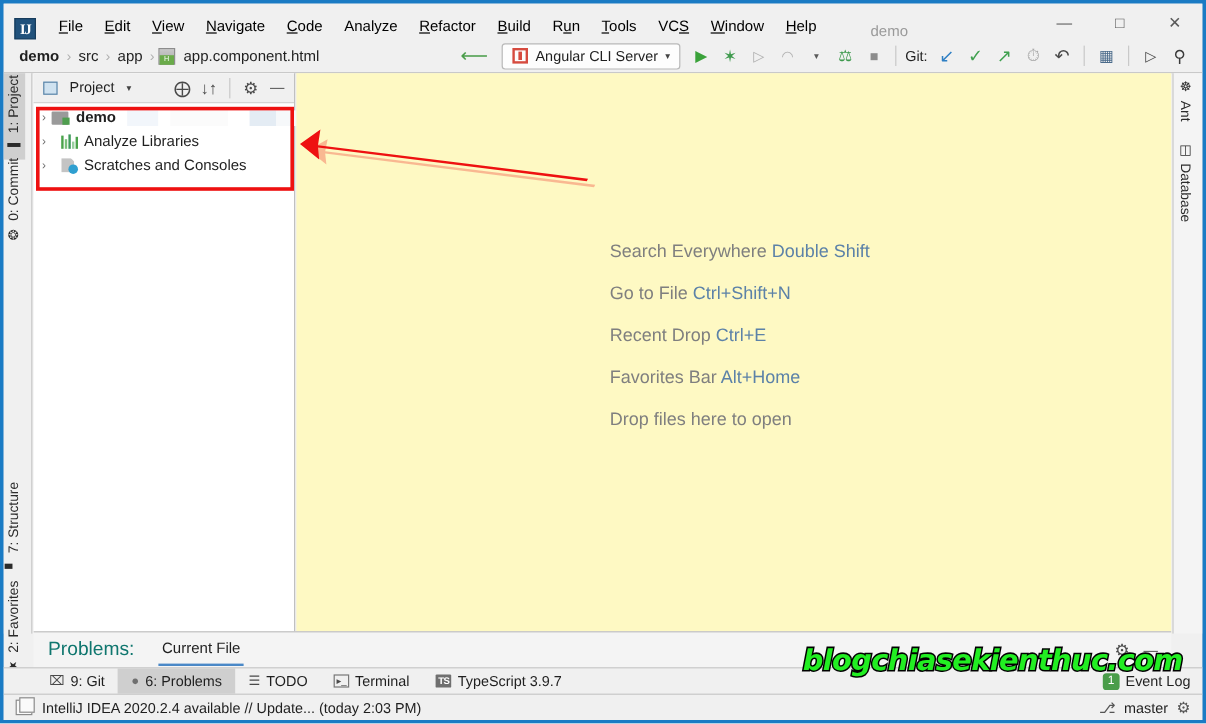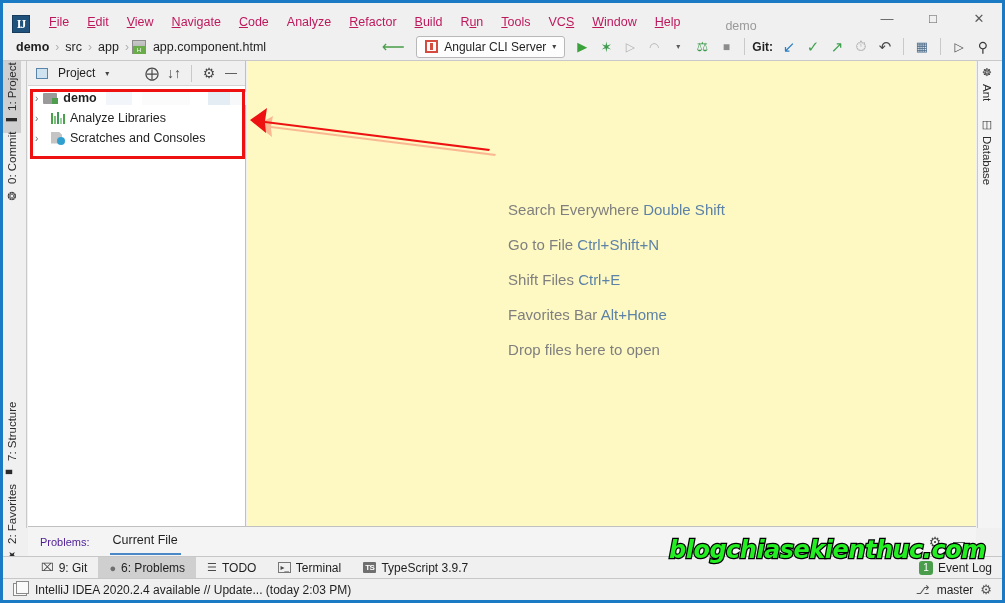--- a/index.html
+++ b/index.html
@@ -28,21 +28,21 @@
     width: 18px; height: 18px; margin-left: 9px; margin-right: 10px;
     background: #21527c; color: #ffffff;
     font-family: "Liberation Serif", serif;
     font-weight: bold; font-size: 12px;
     display: flex; align-items: center; justify-content: center;
     letter-spacing: -1px;
     border: 1px solid #173c5c;
   }
   .menu { display: flex; align-items: center; }
   .menu-item {
-    padding: 4px 9px; color: #be185d; font-size: 12.5px;
+    padding: 4px 9px; color: #000000; font-size: 12.5px;
     cursor: default; white-space: nowrap;
   }
   .menu-item u { text-decoration: underline; }
   .win-title {
     margin-left: 36px; color: #9a9a9a; font-size: 12.5px;
   }
   .win-ctrls {
     position: absolute; right: 0; top: 0; height: 30px;
     display: flex; align-items: center;
   }
@@ -94,21 +94,21 @@
     width: 13px; height: 13px; border: 2px solid #d64b3f;
     display:flex; align-items:center; justify-content:center;
   }
   .runcfg-ico i {
     display:block; width: 3px; height: 7px; background: #d64b3f;
   }
   .runcfg-label { font-size: 12px; color: #1f1f1f; }
   .caret { font-size: 8px; color: #444; }
   .play { color: #3aa23a; font-size: 13px; }
   .sep-v { width: 1px; height: 17px; background: #c9c9c9; margin: 0 5px; }
-  .git-label { font-size: 12px; color: #1f1f1f; margin-right: 3px; font-weight: bold; }
+  .git-label { font-size: 12px; color: #1f1f1f; margin-right: 3px; }
 
   
   .strip-left {
     position: absolute; left: 0; top: 58px; bottom: 72px; width: 24px;
     background: #f0f0f0; border-right: 1px solid #c9c9c9;
   }
   .strip-right {
     position: absolute; right: 0; top: 58px; bottom: 72px; width: 25px;
     background: #f4f4f4; border-left: 1px solid #c9c9c9;
   }
@@ -202,21 +202,21 @@
     font-family: "Liberation Sans", sans-serif;
   }
   .hint-key { color: #5c82a8; }
 
   
   .problems {
     position: absolute; left: 25px; right: 26px; bottom: 44px; height: 30px;
     background: #f4f4f4; border-top: 1px solid #c0c0c0;
     display: flex; align-items: center;
   }
-  .pr-label { font-size: 11px; color: #4c1d95; padding-left: 12px; }
+  .pr-label { font-size: 16px; color: #0f766e; padding-left: 12px; }
   .pr-tab {
     font-size: 12.5px; color: #1f1f1f; margin-left: 20px;
     padding: 4px 3px 6px; border-bottom: 2px solid #4a88c7;
   }
   .pr-tools { margin-left: auto; display: flex; align-items: center; padding-right: 7px; gap: 4px; }
   .pr-ico { width: 20px; height: 20px; display:flex; align-items:center; justify-content:center; color:#4a4a4a; font-size: 12px; }
   .clipped-row {
     position: absolute; left: 30px; right: 30px; bottom: 44px; height: 3px;
     overflow: hidden; opacity: .5;
   }
@@ -455,21 +455,21 @@
     <div class="hints">
       <div class="hint-row">
         <span>Search Everywhere</span>
         <span class="hint-key">Double Shift</span>
       </div>
       <div class="hint-row">
         <span>Go to File</span>
         <span class="hint-key">Ctrl+Shift+N</span>
       </div>
       <div class="hint-row">
-        <span>Shift Files</span>
+        <span>Recent Drop</span>
         <span class="hint-key">Ctrl+E</span>
       </div>
       <div class="hint-row">
         <span>Favorites Bar</span>
         <span class="hint-key">Alt+Home</span>
       </div>
       <div class="hint-row">
         <span>Drop files here to open</span>
       </div>
     </div>

